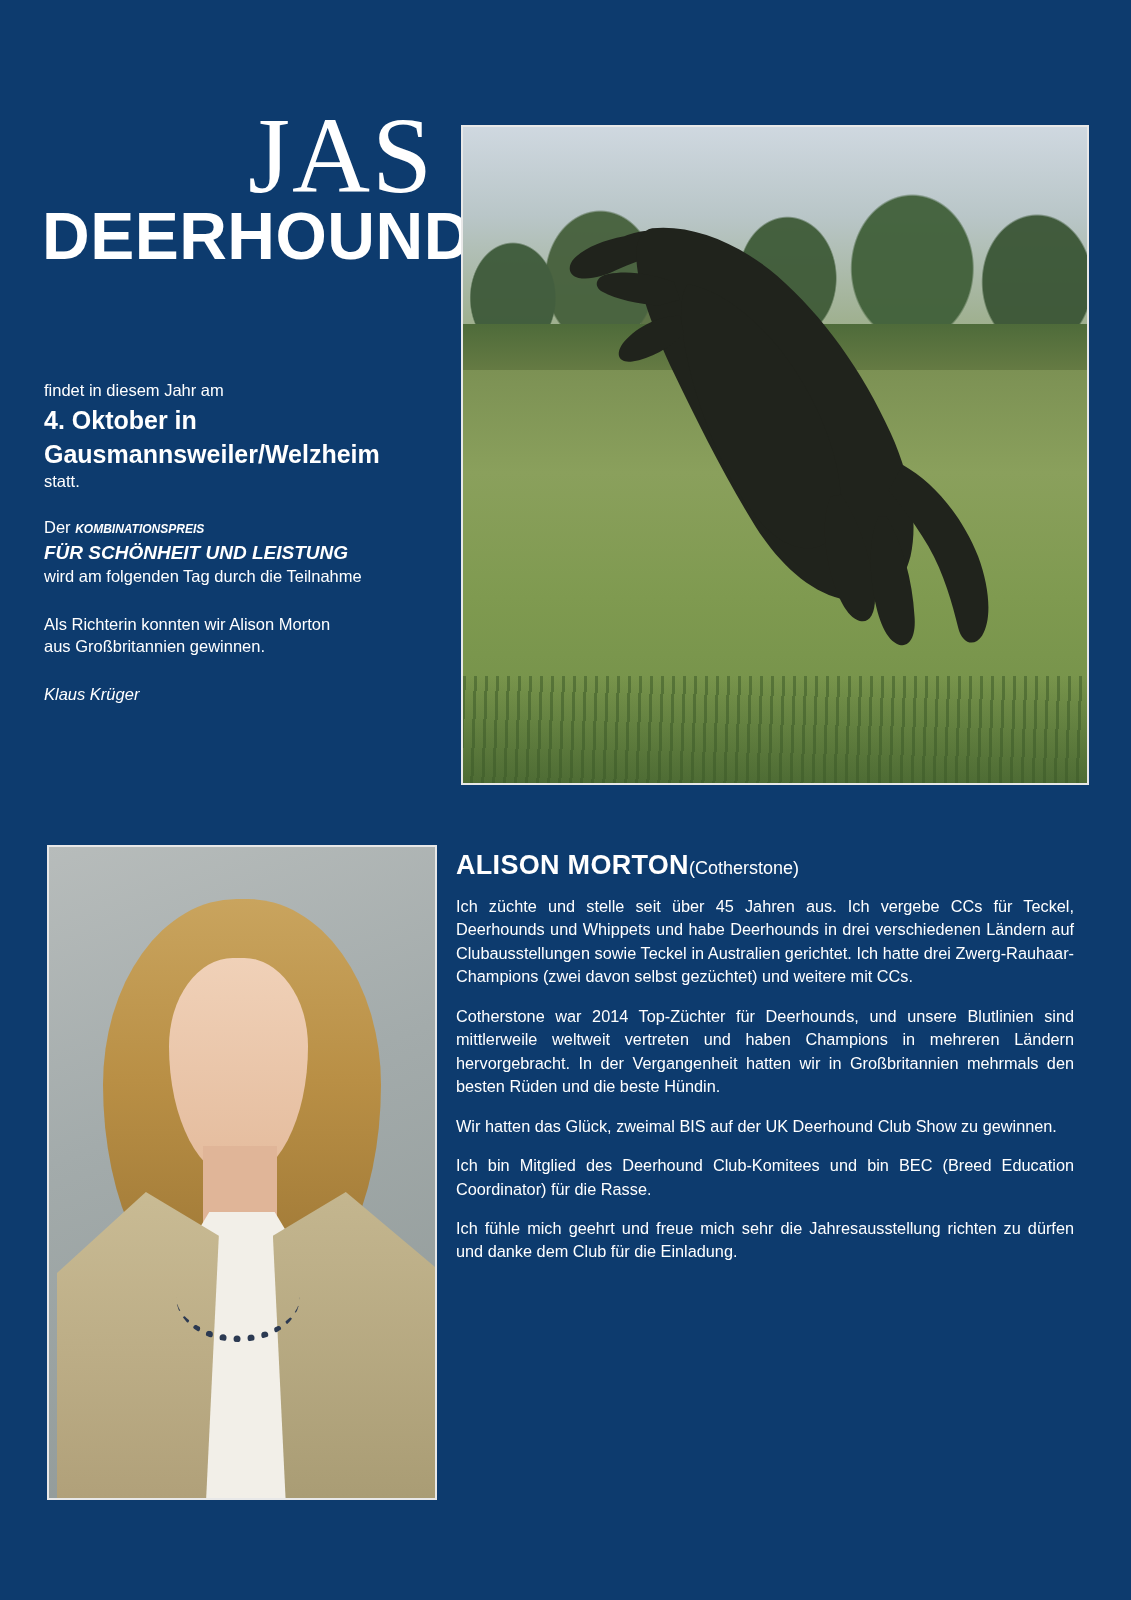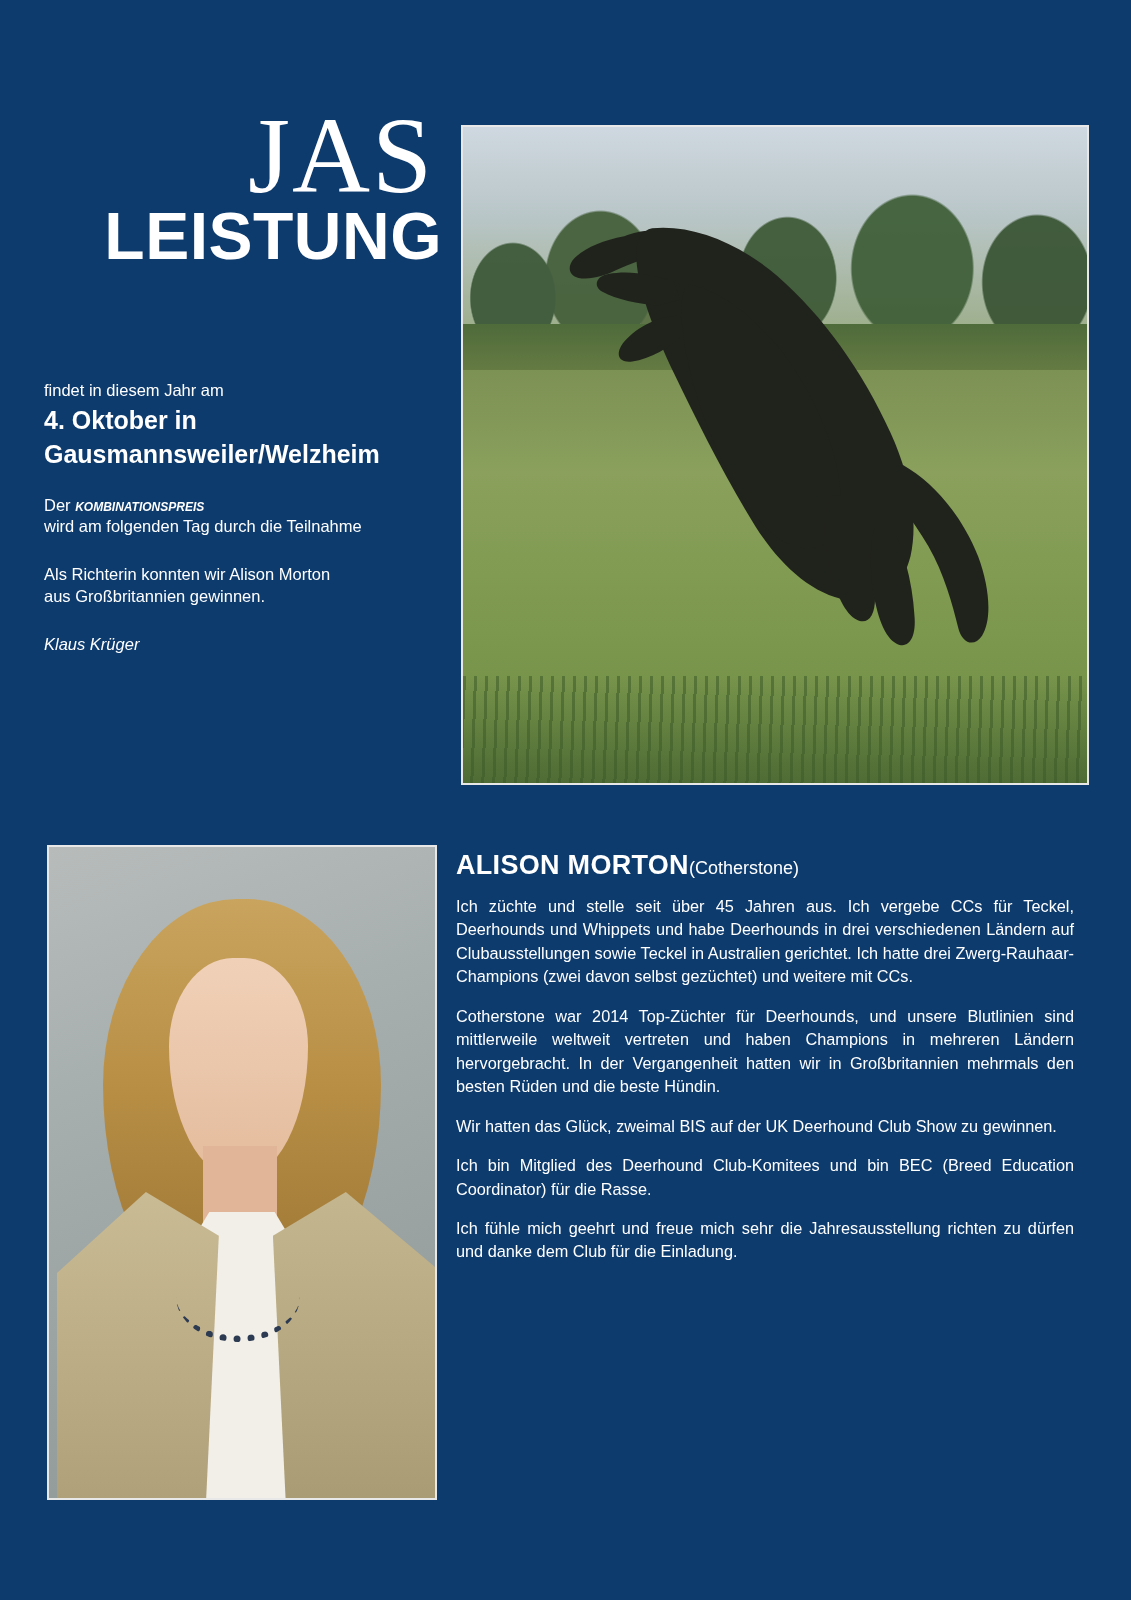--- a/index.html
+++ b/index.html
@@ -235,33 +235,35 @@
   }
   .bio p.para:last-child { margin-bottom: 0; }
 </style>
 </head>
 <body>
 
 <div class="page">
 
   <div class="title-block">
     <div class="title-jas">JAS</div>
-    <div class="title-deerhound">LEISTUNG</div>
+    <div class="title-deerhound">DEERHOUND</div>
   </div>
 
   <div class="intro">
     <p class="line">findet in diesem Jahr am</p>
     <p class="big">4. Oktober in</p>
     <p class="big">Gausmannsweiler/Welzheim</p>
+    <p class="statt">statt.</p>
 
     <div class="block-gap"></div>
 
     <p class="kombi-lead">
       <span>Der </span><span class="kombi">KOMBINATIONSPREIS</span>
     </p>
+    <p class="kombi-sub">FÜR SCHÖNHEIT UND LEISTUNG</p>
     <p class="kombi-after">wird am folgenden Tag durch die Teilnahme</p>
 
     <div class="block-gap"></div>
 
     <p class="richterin">Als Richterin konnten wir Alison Morton</p>
     <p class="richterin">aus Großbritannien gewinnen.</p>
 
     <div class="block-gap"></div>
 
     <p class="sig-name">Klaus Krüger</p>

